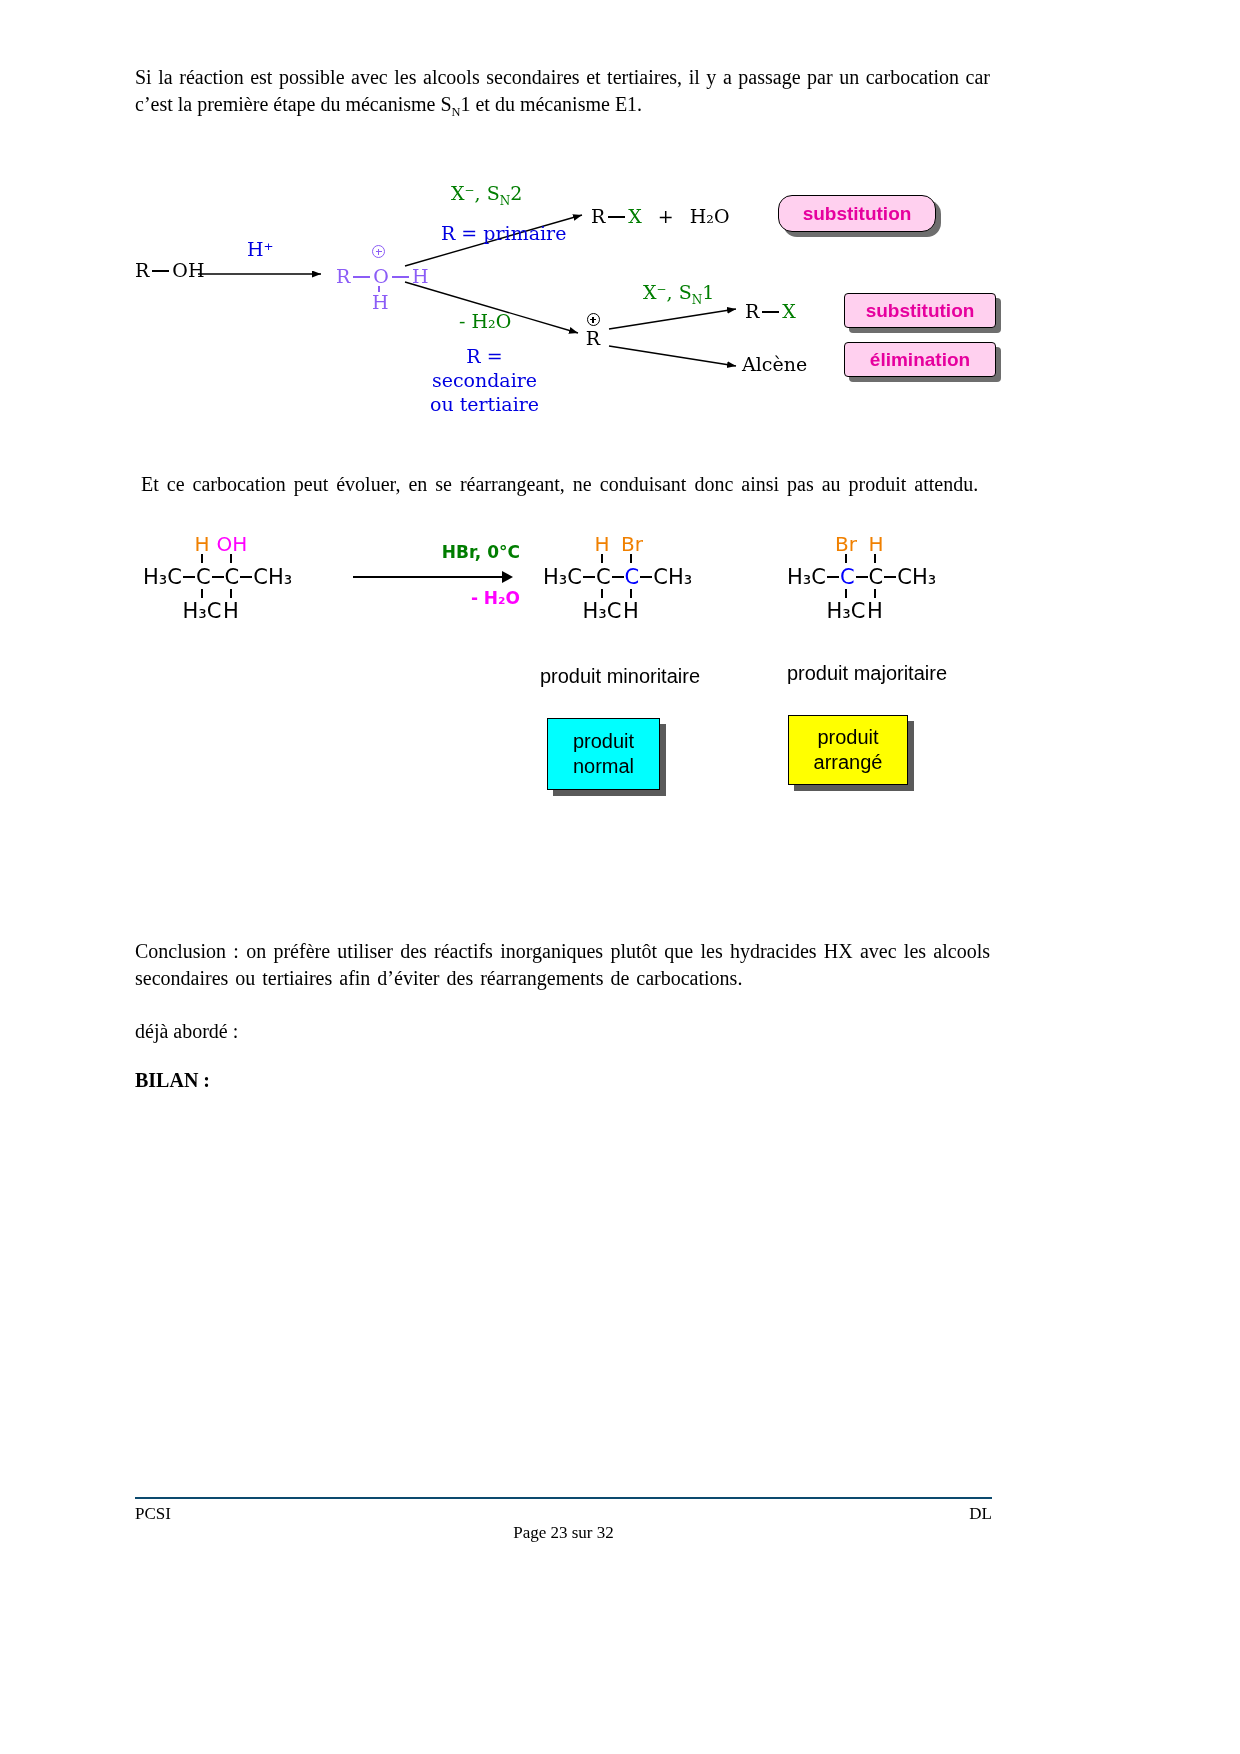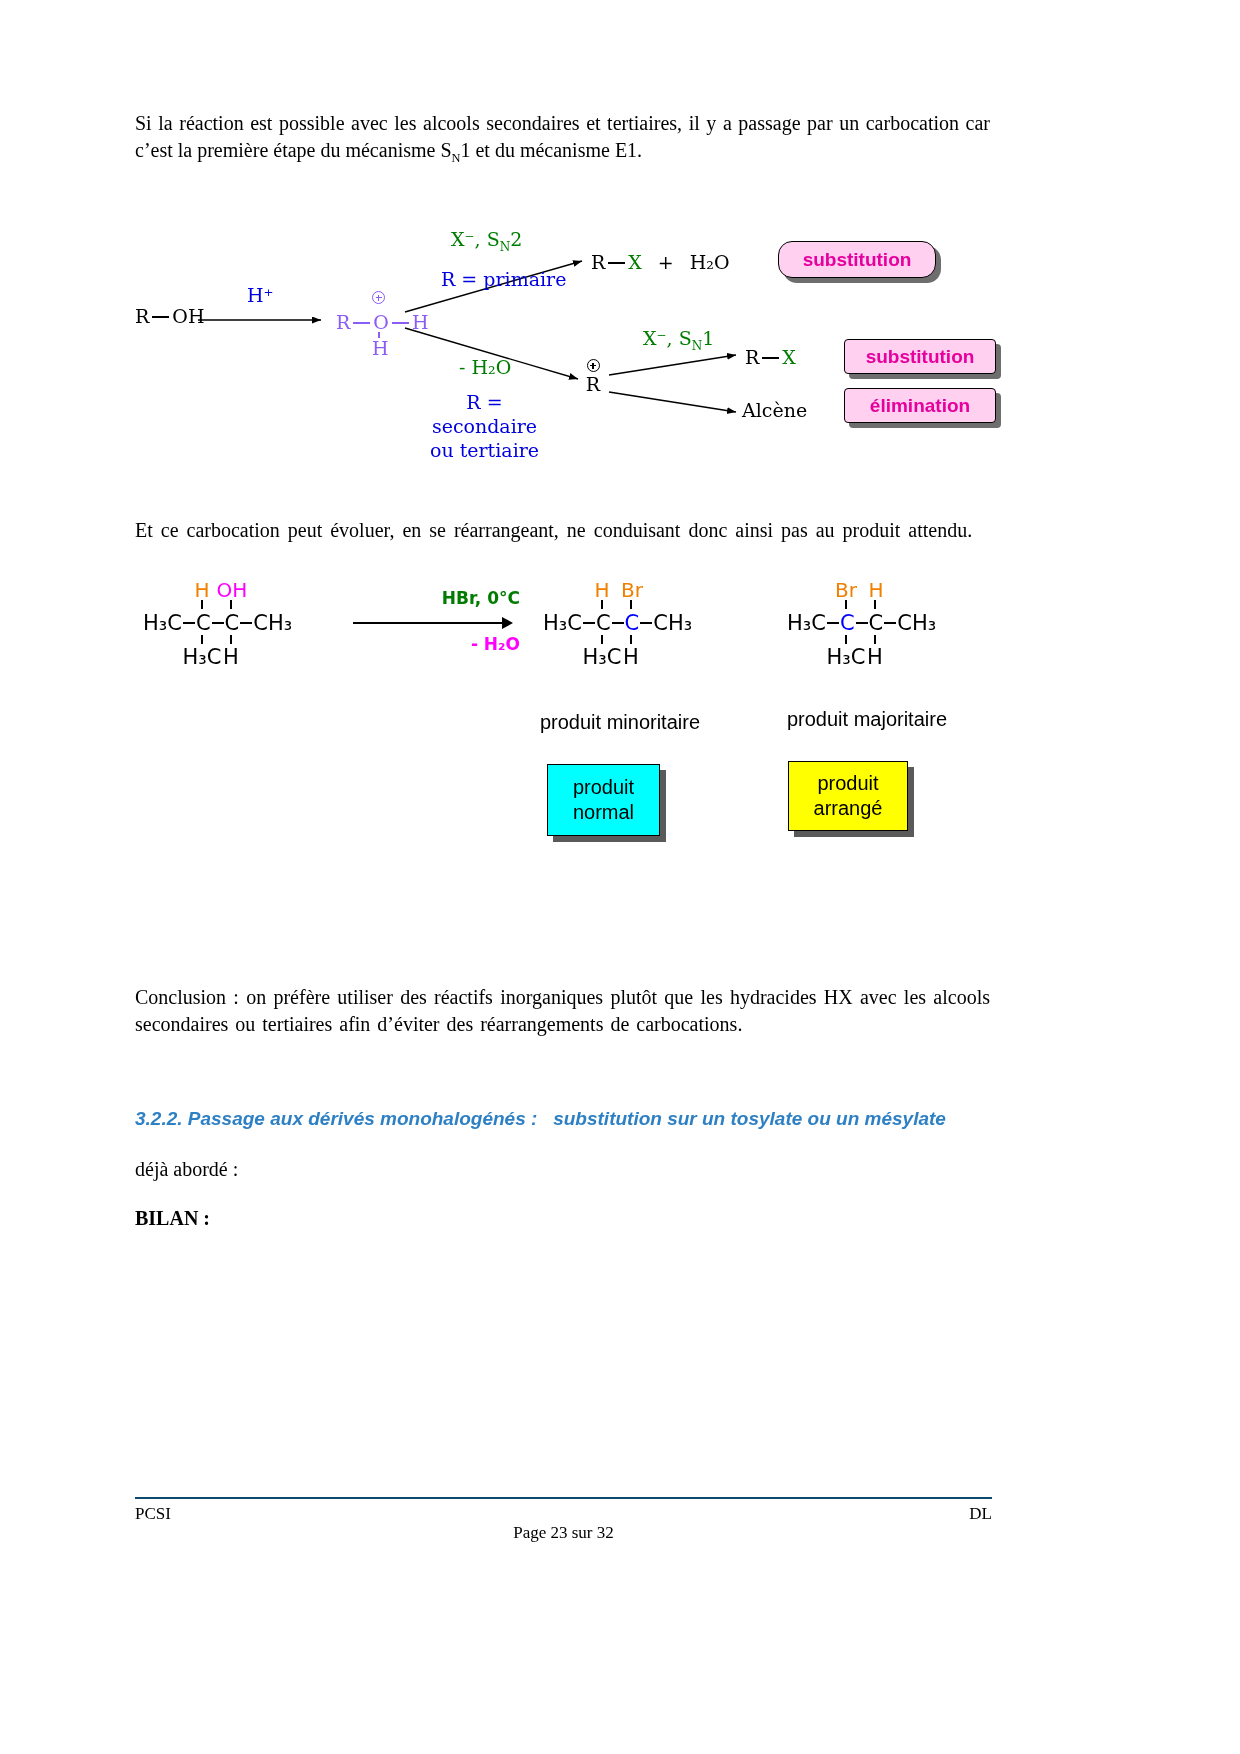--- a/index.html
+++ b/index.html
@@ -1,24 +1,24 @@
 <!DOCTYPE html>
 <html><head>
 <meta charset="utf-8">
 <style>
   * { margin:0; padding:0; box-sizing:border-box; }
   html,body { background:#ffffff; }
   body { font-family:"Liberation Serif", serif; color:#000; }
-  .page { position:relative; width:1175px; height:1754px; background:#fff; padding:110px 0 0 135px; overflow:hidden; }
+  .page { position:relative; width:1175px; height:1754px; background:#fff; padding:64px 0 0 135px; overflow:hidden; }
   .block { width:855px; }
 
   
   .body-text { font-size:20px; line-height:27px; text-align:justify; }
   .body-text sub { font-size:0.62em; }
-  .p2 { margin-top:44px; word-spacing:3px; }
+  .p2 { margin-top:44px; word-spacing:3px;margin-left:6px; }
   .conclusion { margin-top:138px; word-spacing:2px; }
 
   
   .scheme { position:relative; margin-top:56px; width:855px; height:245px; }
   .scheme-svg { position:absolute; left:0; top:0; }
   .sl { position:absolute; font-family:"DejaVu Serif", serif; font-size:19px; white-space:nowrap; line-height:22px; }
   .sl sub { font-size:12px; }
   .green { color:#007d00; }
   .blue  { color:#0000e0; }
   .red   { color:#8b5cf6; }
@@ -215,21 +215,20 @@
       <div>normal</div>
     </div>
     <div class="pbox yellow" style="left:653px;top:187px;width:120px;height:70px">
       <div>produit</div>
       <div>arrangé</div>
     </div>
   </div>
 
   <p class="body-text block conclusion">Conclusion : on préfère utiliser des réactifs inorganiques plutôt que les hydracides HX avec les alcools secondaires ou tertiaires afin d’éviter des réarrangements de carbocations.</p>
 
-  <h3 class="h322 block">3.2.2. Passage aux dérivés monohalogénés :   substitution sur un tosylate ou un mésylate</h3>
 
   <p class="deja block">déjà abordé :</p>
 
   <p class="bilan block">BILAN :</p>
 
   <div class="footer">
     <span class="f-left">PCSI</span>
     <span class="f-center">Page 23 sur 32</span>
     <span class="f-right">DL</span>
   </div>

